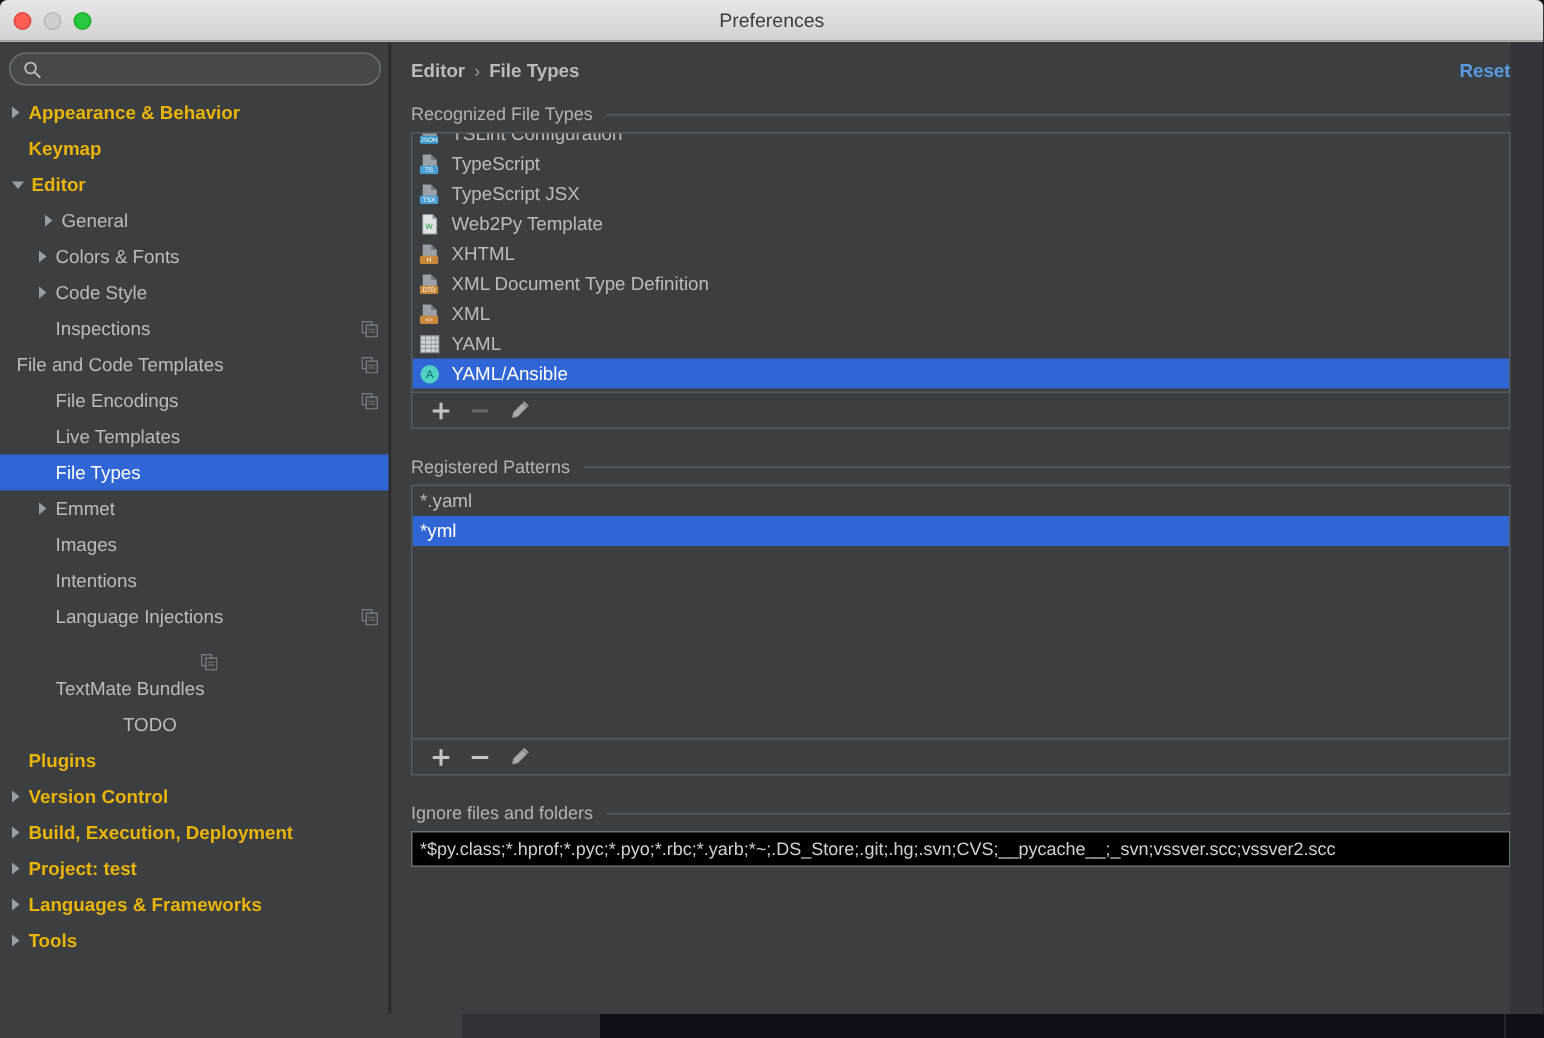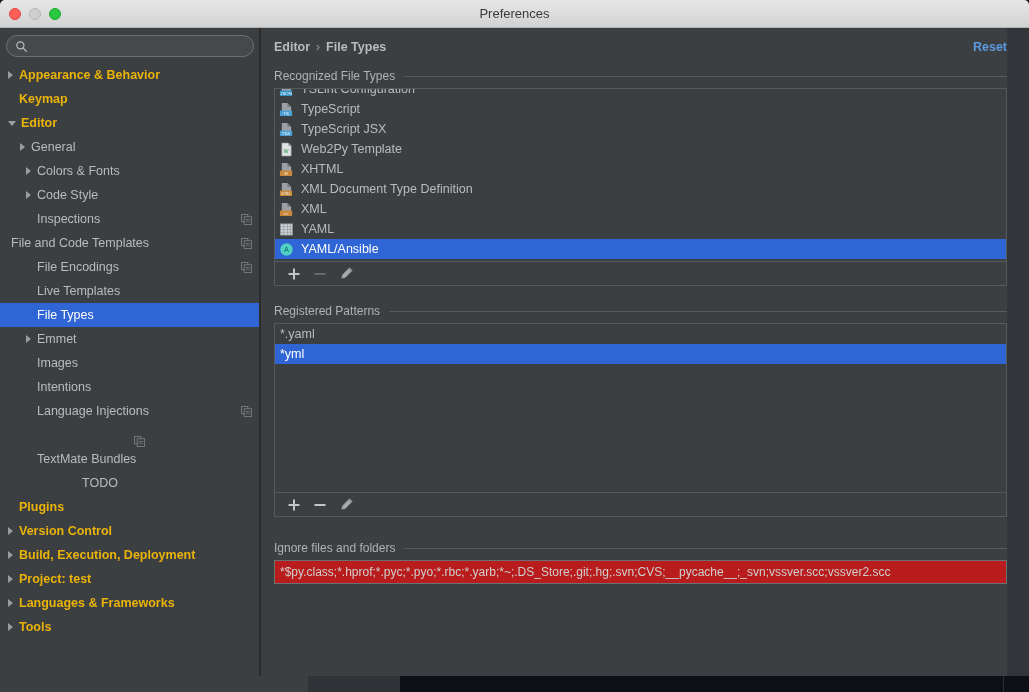--- a/index.html
+++ b/index.html
@@ -119,21 +119,21 @@
   .tool-btn.disabled { opacity: .5; cursor: default; }
 
   .patterns-list { height: 168px; }
   .prow {
     height: 20px; display: flex; align-items: center;
     padding-left: 5px; font-size: 12.5px; color: #bbbbbb;
   }
   .prow.selected { background: #2f65d4; color: #fff; }
 
   .ignore-field {
-    height: 24px; border: 1px solid #6b7075; background: #b91c1c;
+    height: 24px; border: 1px solid #6b7075; background: #000000;
     display: flex; align-items: center; padding: 0 5px;
   }
   .ignore-input {
     width: 100%; background: transparent; border: none; outline: none;
     color: #cfcfcf; font-size: 12px; font-family: "Liberation Sans", sans-serif;
   }
 
   .panel-edge { position: absolute; right: 0; top: 0; bottom: 0; width: 22px; background: #32353a; }
 
   .sidebar-sep { position:absolute; right: 0; top:0; bottom:0; width:1px; background:#2b2b2b; }
@@ -180,21 +180,21 @@
               <span class="tree-label">Appearance &amp; Behavior</span>
             </div>
             <div class="tree-item bold" style="padding-left: 8px;">
               <span class="arrow none" style="width: 11px; flex: 0 0 11px;"></span>
               <span class="tree-label">Keymap</span>
             </div>
             <div class="tree-item bold" style="padding-left: 8px;">
               <span class="arrow down"></span>
               <span class="tree-label">Editor</span>
             </div>
-            <div class="tree-item" style="padding-left: 20px;">
+            <div class="tree-item" style="padding-left: 30px;">
               <span class="arrow"></span>
               <span class="tree-label">General</span>
             </div>
             <div class="tree-item" style="padding-left: 26px;">
               <span class="arrow"></span>
               <span class="tree-label">Colors &amp; Fonts</span>
             </div>
             <div class="tree-item" style="padding-left: 26px;">
               <span class="arrow"></span>
               <span class="tree-label">Code Style</span>
@@ -444,21 +444,21 @@
               </svg>
             </div>
             <div class="tool-btn">
               <svg width="15" height="15" viewBox="0 0 16 16">
                 <path d="M11.2 1.9l2.9 2.9-7.6 7.6-3.6.7.7-3.6z" fill="#a8abad" stroke="#8d9092" stroke-width=".7"></path>
                 <path d="M10.2 2.9l2.9 2.9" stroke="#6f7274" stroke-width=".8"></path>
               </svg>
             </div>
           </div>
 
-          <div class="section-head" style="margin-top:24px">
+          <div class="section-head" style="margin-top:18px">
             <span>Ignore files and folders</span>
             <span class="section-rule"></span>
           </div>
           <div class="ignore-field">
             <input class="ignore-input" type="text" value="*$py.class;*.hprof;*.pyc;*.pyo;*.rbc;*.yarb;*~;.DS_Store;.git;.hg;.svn;CVS;__pycache__;_svn;vssver.scc;vssver2.scc" style="">
           </div>
 
         </div>
       </div>
     </div>

